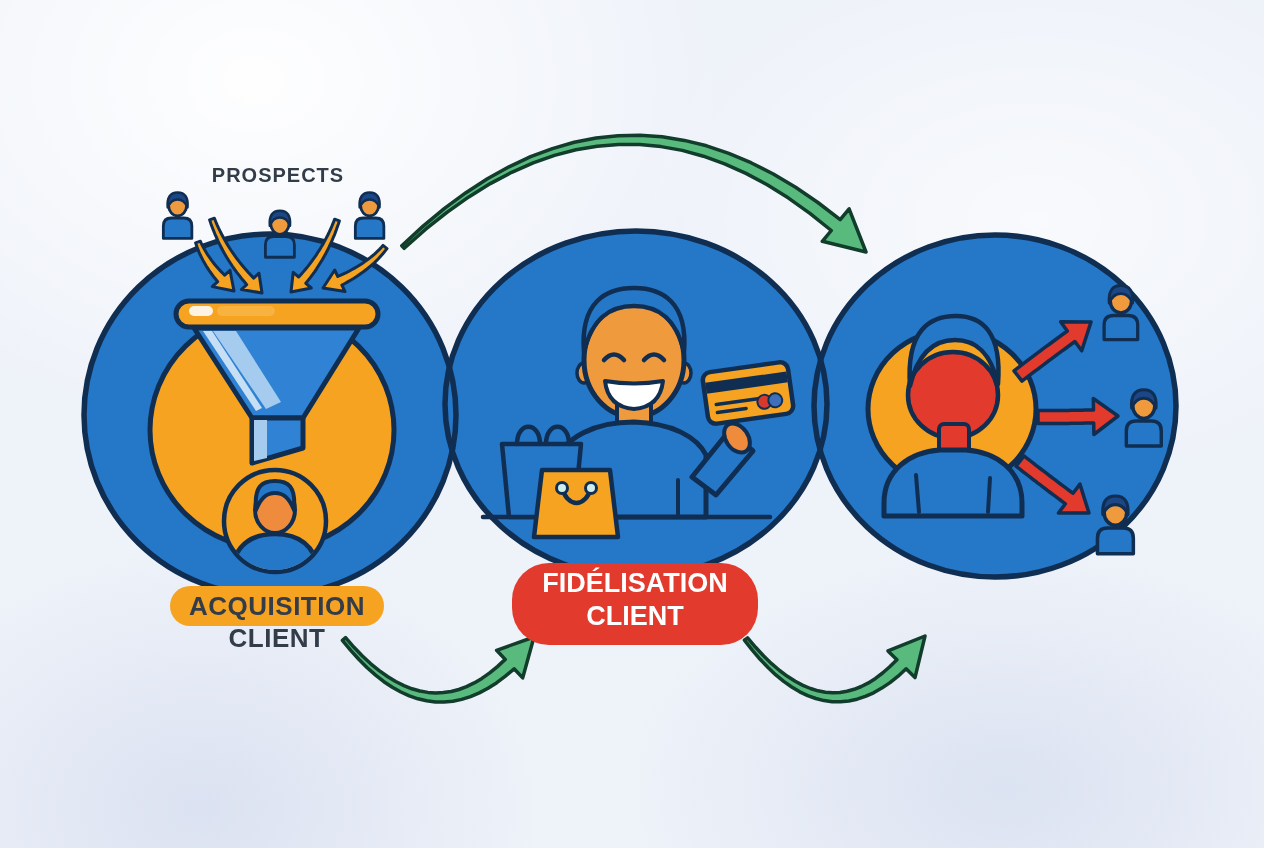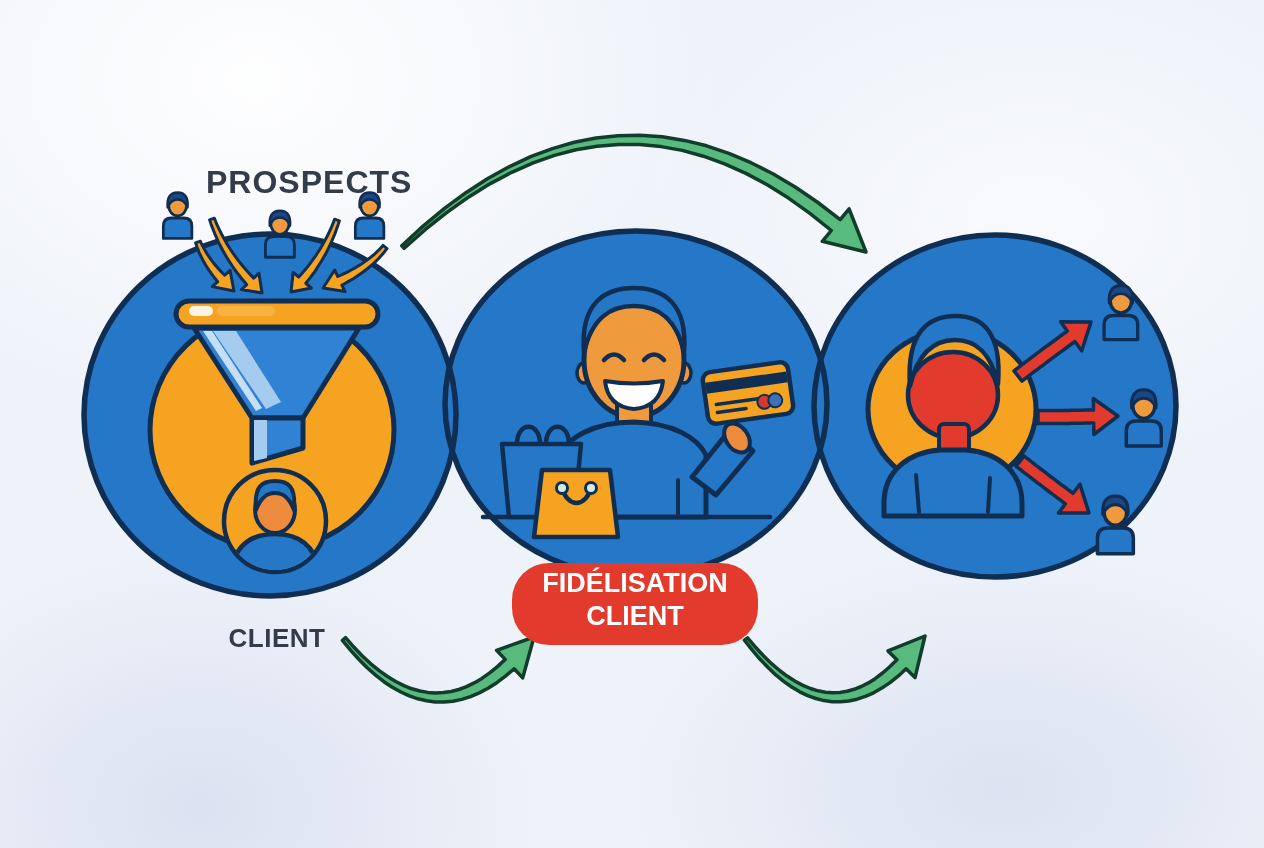--- a/index.html
+++ b/index.html
@@ -22,21 +22,21 @@
   svg.art{position:absolute;left:0;top:0;}
   svg.art *{stroke-linejoin:round;stroke-linecap:round;}
   .f-blue{fill:var(--blue)} .f-or{fill:var(--orange)} .f-face{fill:var(--face)}
   .f-deep{fill:var(--deep)} .f-red{fill:var(--red)} .f-green{fill:var(--green)}
   .f-white{fill:#fff} .f-cone{fill:var(--cone)} .f-navy{fill:var(--navy)} .f-none{fill:none}
   .s-nav{stroke:var(--navy)} .s-gd{stroke:var(--greendark)}
   .p-body{fill:var(--blue);stroke:var(--navy);stroke-width:4.5}
   .p-face{fill:var(--face);stroke:var(--navy);stroke-width:4.5}
   .p-hair{fill:var(--hair);stroke:var(--navy);stroke-width:4}
   .lbl{position:absolute;font-weight:800;text-align:center;color:var(--text);}
-  #prospects-label{left:206px;top:164px;width:160px;font-size:32px;letter-spacing:1px;}
+  #prospects-label{left:198px;top:164px;width:160px;font-size:20px;letter-spacing:1px;}
   .pill{position:absolute;font-weight:800;text-align:center;color:#fff;}
   #pill-acquisition{left:170px;top:586px;width:214px;height:40px;border-radius:20px;
       background:var(--orange);color:var(--text);font-size:26px;line-height:40px;letter-spacing:.5px;}
   #below-acquisition{left:170px;top:623px;width:214px;font-size:26px;letter-spacing:.5px;}
   #pill-fidelisation{left:512px;top:563px;width:246px;height:82px;border-radius:37px;
       background:var(--red);font-size:27px;line-height:33px;padding-top:4px;box-sizing:border-box;}
   #pill-recommandation{left:839px;top:566px;width:308px;height:54px;border-radius:27px;
       background:var(--red);font-size:27px;line-height:54px;letter-spacing:.5px;}
 </style>
 </head>
@@ -154,18 +154,21 @@
     </g>
 
     <g id="green-arrows">
         <path d="M404.2,248.3 L425.7,229.2 L447.3,212.1 L468.8,196.9 L490.3,183.6 L511.7,172.3 L533.2,162.9 L554.5,155.4 L575.9,149.8 L597.2,146.2 L618.5,144.4 L639.7,144.5 L661.0,146.6 L682.2,150.4 L703.4,156.2 L724.6,163.9 L745.9,173.4 L767.2,184.8 L788.5,198.1 L809.9,213.4 L831.3,230.5 L822.3,241.3 L866,252 L849.1,208.9 L840.2,219.7 L817.9,202.5 L795.6,187.3 L773.3,174.0 L751.0,162.7 L728.8,153.3 L706.6,145.8 L684.4,140.4 L662.2,136.8 L640.1,135.3 L618.0,135.7 L596.1,138.0 L574.2,142.3 L552.4,148.6 L530.6,156.7 L509.0,166.8 L487.4,178.8 L465.9,192.7 L444.5,208.4 L423.1,226.1 L401.8,245.7 Z" class="f-green s-gd" stroke-width="3.5"></path>
         <path d="M342.4,640.3 L350.7,650.3 L359.0,659.5 L367.2,667.7 L375.6,675.1 L383.9,681.7 L392.3,687.3 L400.8,692.0 L409.3,695.9 L417.9,698.8 L426.6,700.8 L435.3,701.9 L444.1,702.0 L452.9,701.2 L461.7,699.4 L470.5,696.6 L479.3,692.9 L488.0,688.3 L496.8,682.7 L505.4,676.2 L514.1,668.8 L522.7,677.9 L534,637 L496.6,650.3 L505.2,659.4 L497.4,666.6 L489.7,672.9 L481.9,678.4 L474.2,682.9 L466.5,686.6 L458.9,689.5 L451.2,691.5 L443.4,692.6 L435.7,693.0 L427.8,692.4 L419.9,691.0 L411.9,688.8 L403.9,685.6 L395.7,681.5 L387.5,676.5 L379.2,670.6 L370.8,663.8 L362.4,656.0 L354.0,647.3 L345.6,637.7 Z" class="f-green s-gd" stroke-width="3.5"></path>
         <path d="M744.4,640.2 L752.3,650.2 L760.1,659.3 L768.0,667.5 L775.8,674.9 L783.7,681.4 L791.7,687.0 L799.7,691.8 L807.7,695.6 L815.8,698.5 L824.0,700.6 L832.2,701.7 L840.5,701.8 L848.8,701.0 L857.1,699.2 L865.4,696.4 L873.6,692.8 L881.8,688.1 L890.0,682.6 L898.1,676.2 L906.1,668.8 L915.0,677.6 L925,636 L888.0,650.9 L896.9,659.7 L889.7,666.8 L882.6,673.0 L875.5,678.4 L868.4,682.9 L861.3,686.5 L854.2,689.3 L847.0,691.3 L839.9,692.4 L832.7,692.7 L825.4,692.2 L818.0,690.8 L810.5,688.5 L802.9,685.4 L795.2,681.3 L787.4,676.3 L779.6,670.5 L771.6,663.7 L763.7,656.0 L755.6,647.3 L747.6,637.8 Z" class="f-green s-gd" stroke-width="3.5"></path>
       </g>
   </svg>
 
   <div class="lbl" id="prospects-label">PROSPECTS</div>
+  <div class="pill" id="pill-acquisition">
+    <span>ACQUISITION</span>
+  </div>
   <div class="lbl" id="below-acquisition">CLIENT</div>
   <div class="pill" id="pill-fidelisation">
     <div>FIDÉLISATION</div>
     <div>CLIENT</div>
   </div>
 </div>
 
 </body></html>

